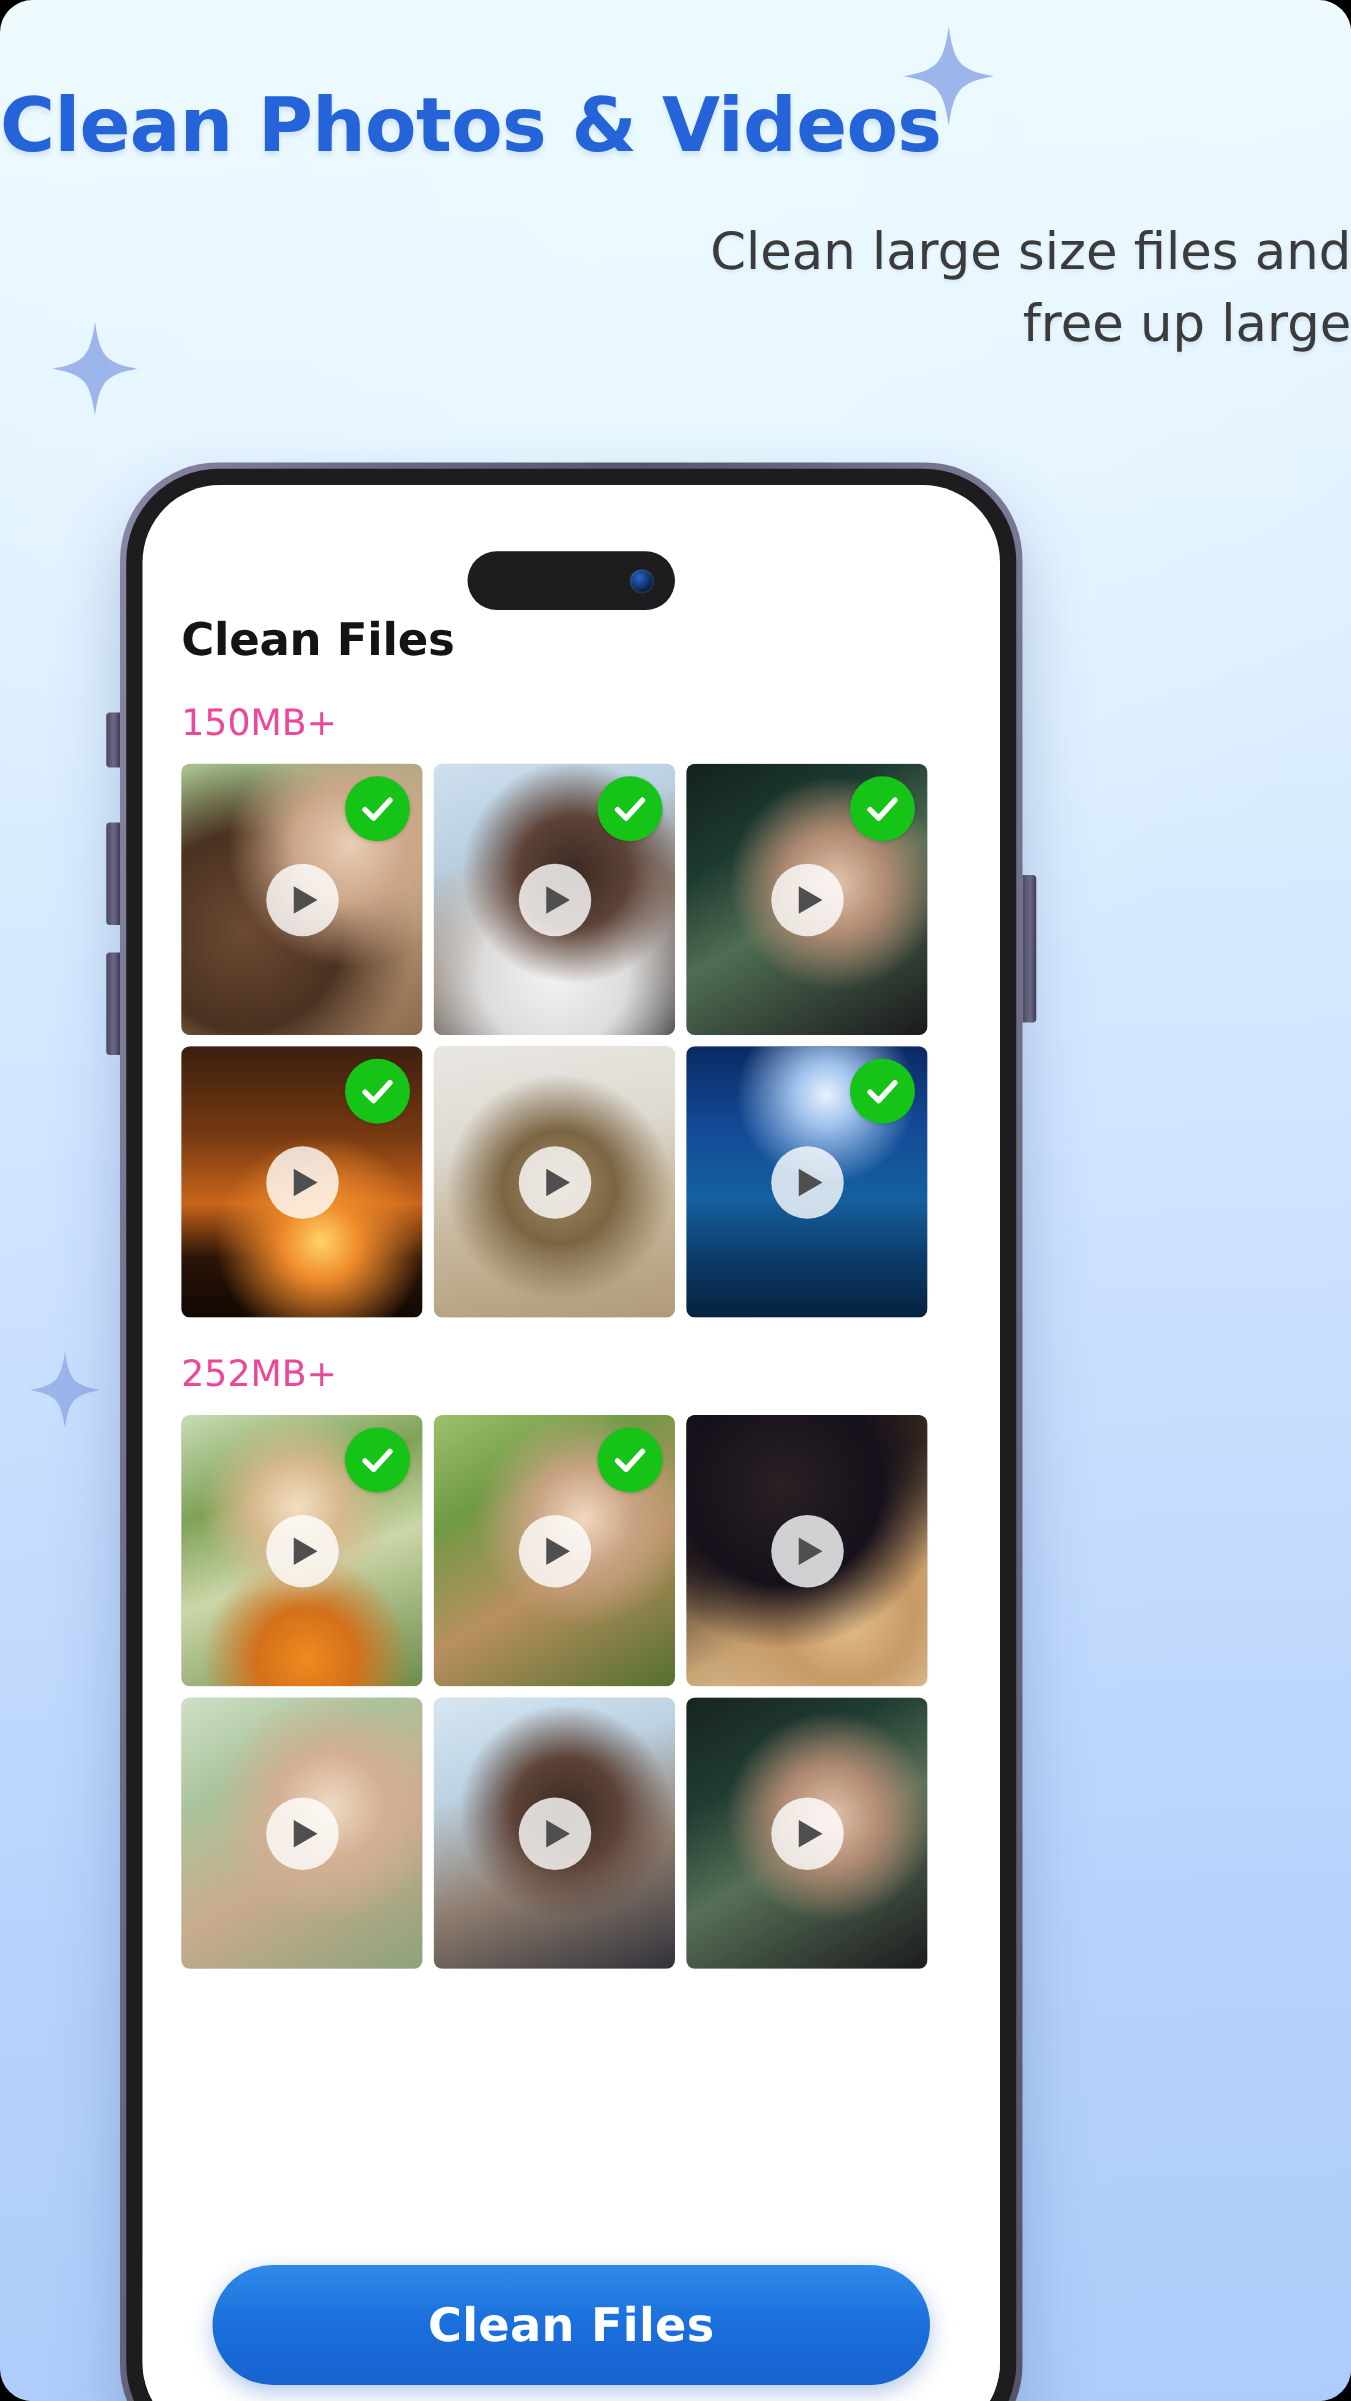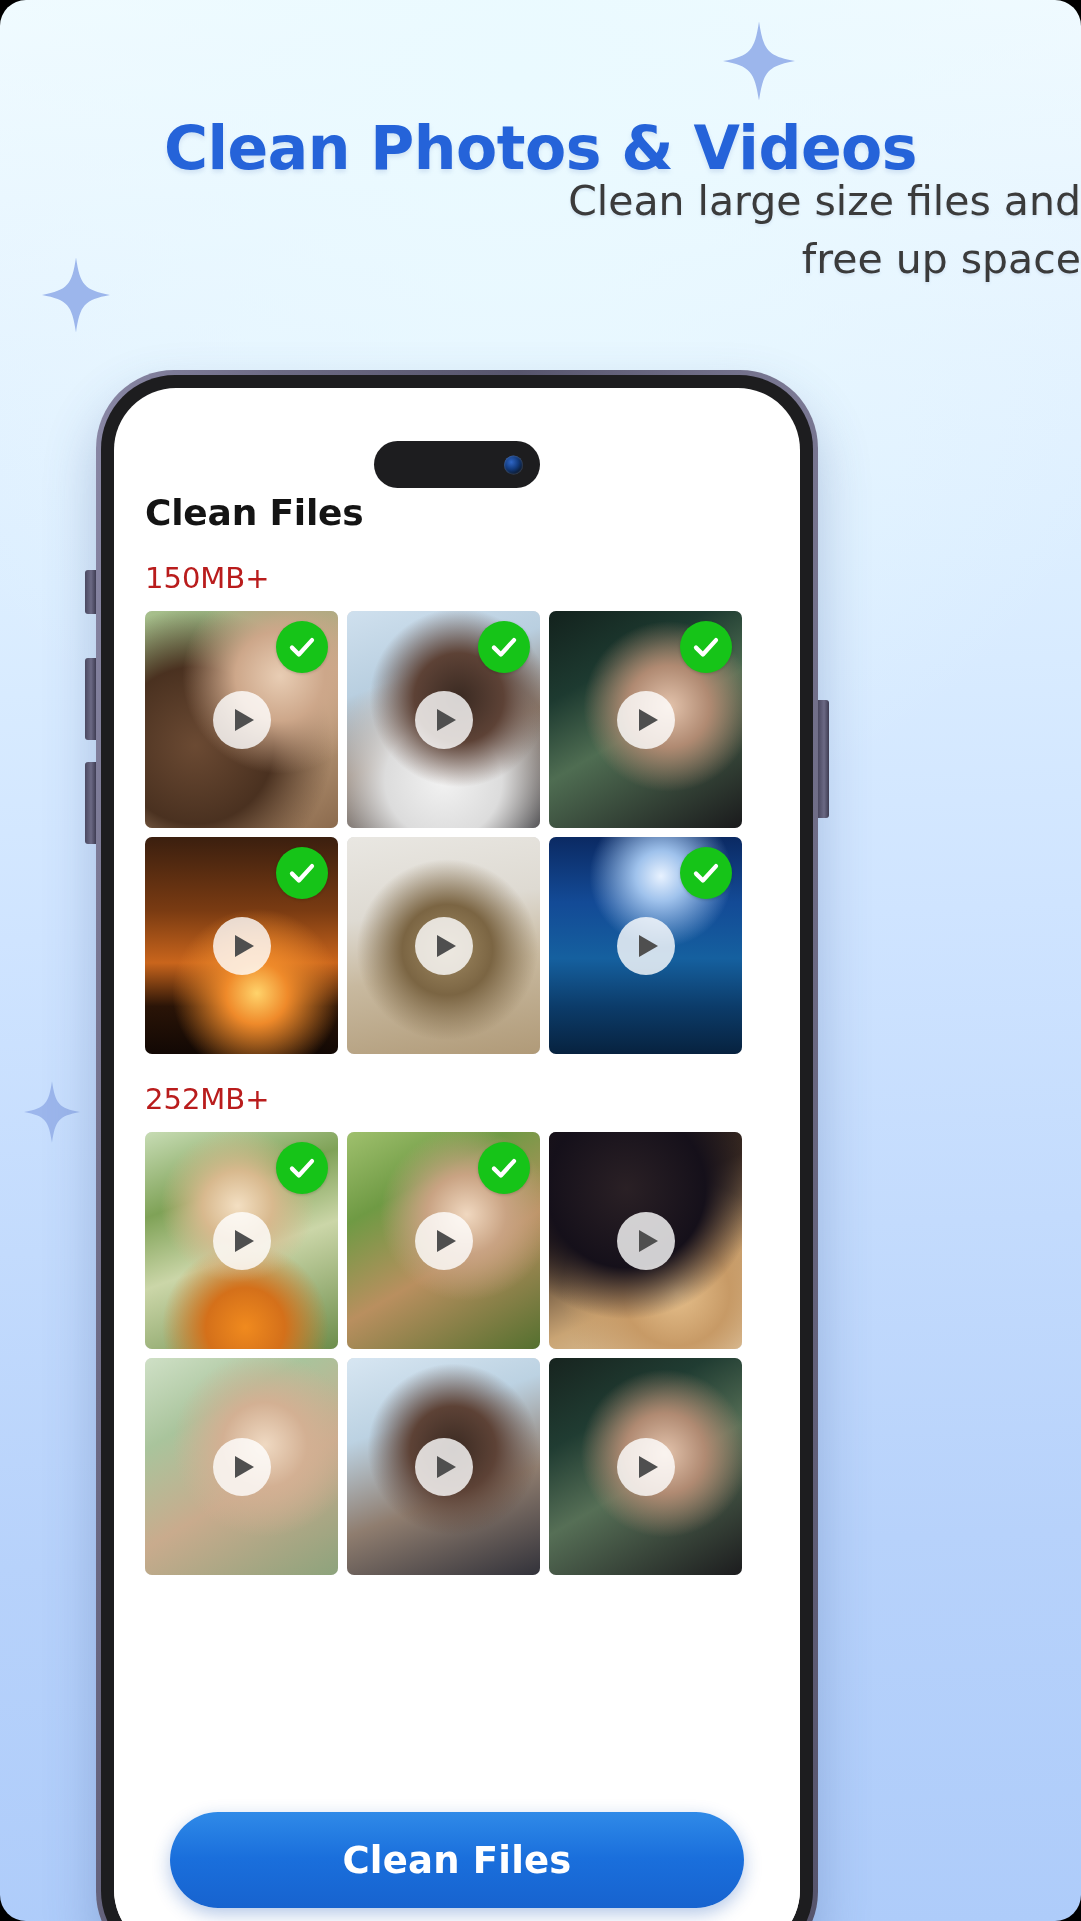--- a/index.html
+++ b/index.html
@@ -33,28 +33,26 @@
     position: absolute;
     pointer-events: none;
   }
   .spark-shape svg { display:block; width:100%; height:100%; }
 
   
   .headline {
     position: absolute;
     left: 0; right: 0;
     top: 66px;
-    text-align: center;
     font-size: 60px;
     font-weight: 700;
     letter-spacing: -0.5px;
     color: #2563d9;
     text-shadow: 0 3px 4px rgba(120,150,200,.22);
     font-family: "DejaVu Sans", sans-serif;
-    margin-top: 47px;
   }
   .subhead {
     position: absolute;
     left: 0; right: 0;
     top: 172px;
     text-align: right;
     font-size: 41px;
     font-weight: 400;
     line-height: 1.42;
     color: #3b3b3b;
@@ -135,21 +133,21 @@
     font-weight: 700;
     color: #141414;
     letter-spacing: -0.2px;
     font-family: "DejaVu Sans", sans-serif;
   }
   .group { margin-top: 28px; }
   .group-label {
     margin: 0 0 16px 31px;
     font-size: 29px;
     font-weight: 400;
-    color: #b91c1c;
+    color: #ec4899;
     font-family: "DejaVu Sans", sans-serif;
   }
   .grid {
     display: grid;
     grid-template-columns: repeat(3, 193px);
     gap: 9px;
     padding-left: 31px;
   }
   .thumb {
     position: relative;
@@ -253,21 +251,21 @@
   </div>
   <div class="spark-shape" style="left:24px;top:1080px;width:56px;height:64px;">
     <svg viewBox="0 0 100 110">
         <path d="M50 0 C56 40 62 48 100 55 C62 62 56 70 50 110 C44 70 38 62 0 55 C38 48 44 40 50 0 Z" fill="#9cb6ec"></path>
       </svg>
   </div>
 
   <div class="headline">Clean Photos &amp; Videos</div>
   <div class="subhead">
     <span>Clean large size files and</span>
-    <span class="l2">free up space</span>
+    <span class="l2">free up large</span>
   </div>
 
   <div class="phone">
     <div class="btn-side btn-left" style="top:200px;height:44px;"></div>
     <div class="btn-side btn-left" style="top:288px;height:82px;"></div>
     <div class="btn-side btn-left" style="top:392px;height:82px;"></div>
     <div class="btn-side btn-right" style="top:330px;height:118px;"></div>
 
     <div class="phone-inner">
       <div class="screen">

